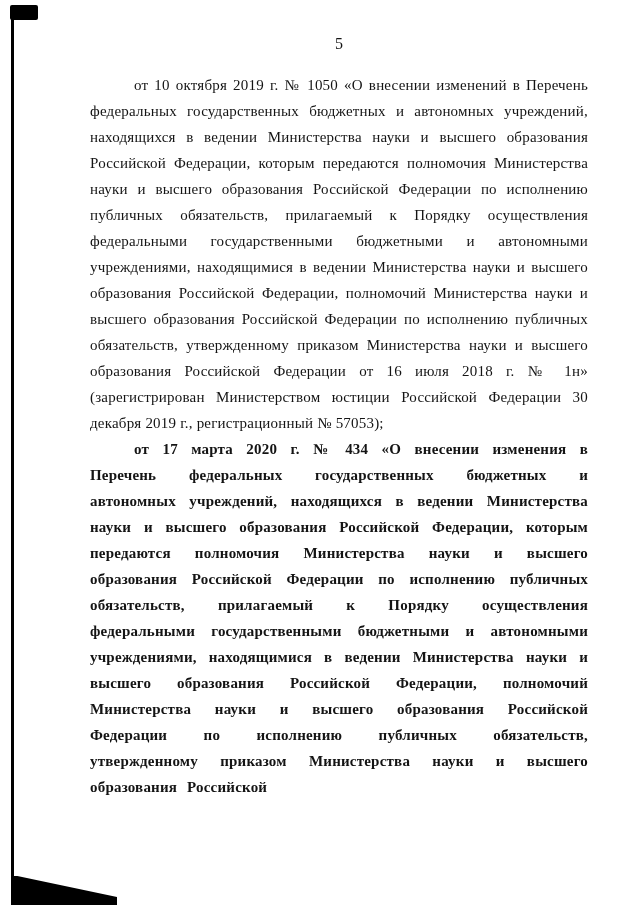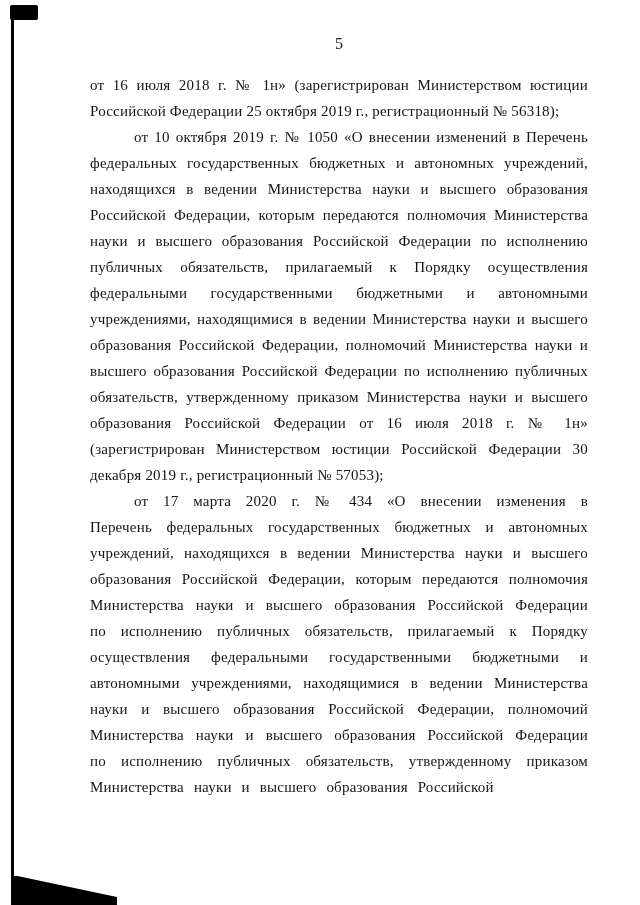--- a/index.html
+++ b/index.html
@@ -33,20 +33,21 @@
     font-size: 15px;
     line-height: 26px;
     text-align: justify;
     letter-spacing: 0.2px;
   }
   p.body-par.indent {
     text-indent: 44px;
   }
   p.body-par.loose {
     word-spacing: 6px;
+    font-weight: bold;
   }
   
   .artifact {
     position: absolute;
     background: #000000;
   }
   .artifact-top-left {
     left: 10px;
     top: 5px;
     width: 28px;
@@ -72,20 +73,19 @@
 
 <div class="page">
 
   <div class="artifact artifact-top-left"></div>
   <div class="artifact artifact-left-line"></div>
   <div class="artifact artifact-bottom-left"></div>
 
   <div class="content">
     <div class="page-number">5</div>
 
-    <p class="body-par">от 16 июля 2018 г. № 1н» (зарегистрирован Министерством юстиции Российской Федерации 25 октября 2019 г., регистрационный № 56318);</p>
 
     <p class="body-par indent">от 10 октября 2019 г. № 1050 «О внесении изменений в Перечень федеральных государственных бюджетных и автономных учреждений, находящихся в ведении Министерства науки и высшего образования Российской Федерации, которым передаются полномочия Министерства науки и высшего образования Российской Федерации по исполнению публичных обязательств, прилагаемый к Порядку осуществления федеральными государственными бюджетными и автономными учреждениями, находящимися в ведении Министерства науки и высшего образования Российской Федерации, полномочий Министерства науки и высшего образования Российской Федерации по исполнению публичных обязательств, утвержденному приказом Министерства науки и высшего образования Российской Федерации от 16 июля 2018 г. № 1н» (зарегистрирован Министерством юстиции Российской Федерации 30 декабря 2019 г., регистрационный № 57053);</p>
 
     <p class="body-par indent loose">от 17 марта 2020 г. № 434 «О внесении изменения в Перечень федеральных государственных бюджетных и автономных учреждений, находящихся в ведении Министерства науки и высшего образования Российской Федерации, которым передаются полномочия Министерства науки и высшего образования Российской Федерации по исполнению публичных обязательств, прилагаемый к Порядку осуществления федеральными государственными бюджетными и автономными учреждениями, находящимися в ведении Министерства науки и высшего образования Российской Федерации, полномочий Министерства науки и высшего образования Российской Федерации по исполнению публичных обязательств, утвержденному приказом Министерства науки и высшего образования Российской</p>
   </div>
 
 </div>
 
 </body></html>

